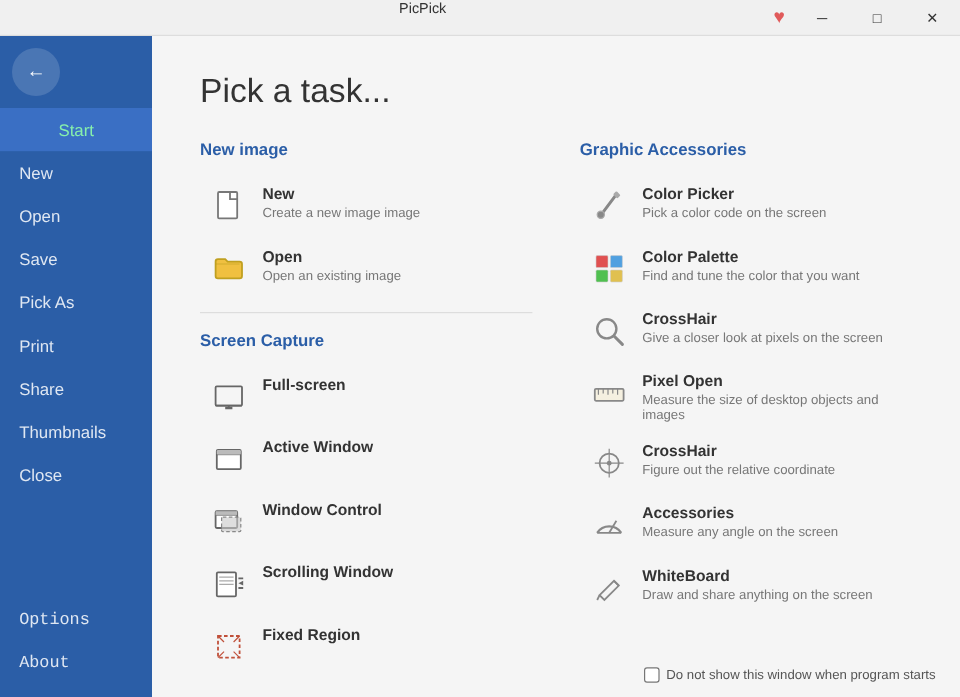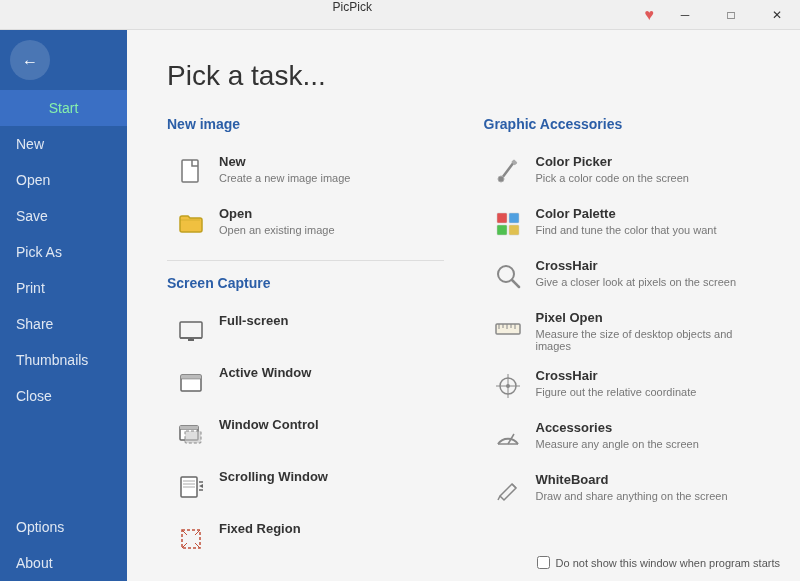--- a/index.html
+++ b/index.html
@@ -79,20 +79,22 @@
       font-size: 14px;
       cursor: pointer;
     }
     .sidebar-item.active {
       background: #3a6fc4;
       color: #86efac;
       text-align: center;
     }
     .sidebar-spacer { flex: 1; }
     .sidebar-bottom {
+      padding-bottom: 10px;
+      font-family: Liberation Mono, monospace;
     }
     
     
     .content {
       flex: 1;
       background: #f5f5f5;
       padding: 30px 40px;
       overflow-y: auto;
       position: relative;
     }

